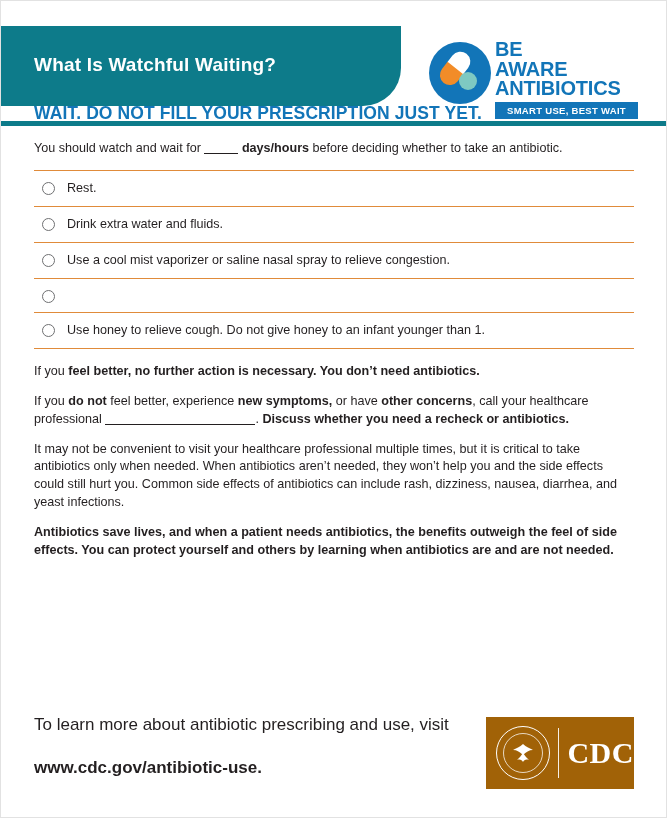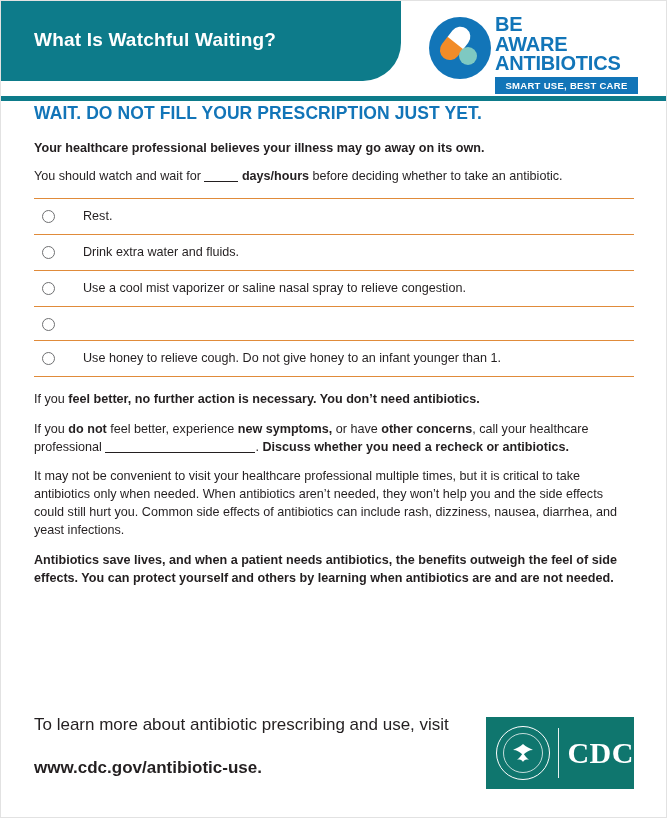--- a/index.html
+++ b/index.html
@@ -23,20 +23,21 @@
     border: 1px solid #e2e2e2;
     background: #fff;
   }
 
   
   .header {
     position: relative;
     height: 96px;
     width: 100%;
     background: #ffffff;
+    margin-top: 25px;
   }
   .header-band {
     position: absolute;
     left: 0;
     top: 0;
     width: 400px;
     height: 80px;
     background: #0d7b8a;
     border-bottom-right-radius: 38px;
   }
@@ -169,21 +170,21 @@
   }
 
   
   .checklist {
     margin: 12px 0 14px 0;
     border-top: 1.2px solid #e08b3a;
   }
   .check-row {
     display: flex;
     align-items: flex-start;
-    gap: 28px;
+    gap: 12px;
     padding: 9px 0 9px 8px;
     border-bottom: 1.2px solid #e08b3a;
   }
   .checkbox {
     flex: 0 0 auto;
     width: 13px;
     height: 13px;
     border: 1.3px solid #6f7072;
     border-radius: 50%;
     margin-top: 2px;
@@ -205,21 +206,21 @@
     font-size: 17px;
     line-height: 1.45;
     margin-top: 19px;
   }
   .cdc-logo {
     position: absolute;
     right: 0;
     bottom: -8px;
     width: 148px;
     height: 72px;
-    background: #0f766e;
+    background: #a16207;
     display: flex;
     align-items: center;
     padding-left: 10px;
   }
   .hhs-seal {
     width: 54px;
     height: 54px;
     border-radius: 50%;
     border: 1.4px solid #ffffff;
     position: relative;
@@ -272,31 +273,30 @@
         <div class="baa-pill">
           <div class="baa-pill-top"></div>
           <div class="baa-pill-bot"></div>
         </div>
         <div class="baa-dot"></div>
       </div>
       <div class="baa-text">
         <div class="baa-line l1">BE</div>
         <div class="baa-line l3">AWARE</div>
         <div class="baa-line l2">ANTIBIOTICS</div>
-        <span class="baa-sub">SMART USE, BEST CARE</span>
+        <span class="baa-sub">SMART USE, BEST WAIT</span>
       </div>
     </div>
     <div class="header-rule"></div>
   </div>
 
   <div class="content">
 
     <h2 class="section-title">WAIT. DO NOT FILL YOUR PRESCRIPTION JUST YET.</h2>
 
-    <p class="b tight">Your healthcare professional believes your illness may go away on its own.</p>
 
     <p>
       <span>You should watch and wait for</span>
       <span class="blank-line"></span>
       <span class="b">days/hours</span>
       <span>before deciding whether to take an antibiotic.</span>
     </p>
 
 
     <div class="checklist">

